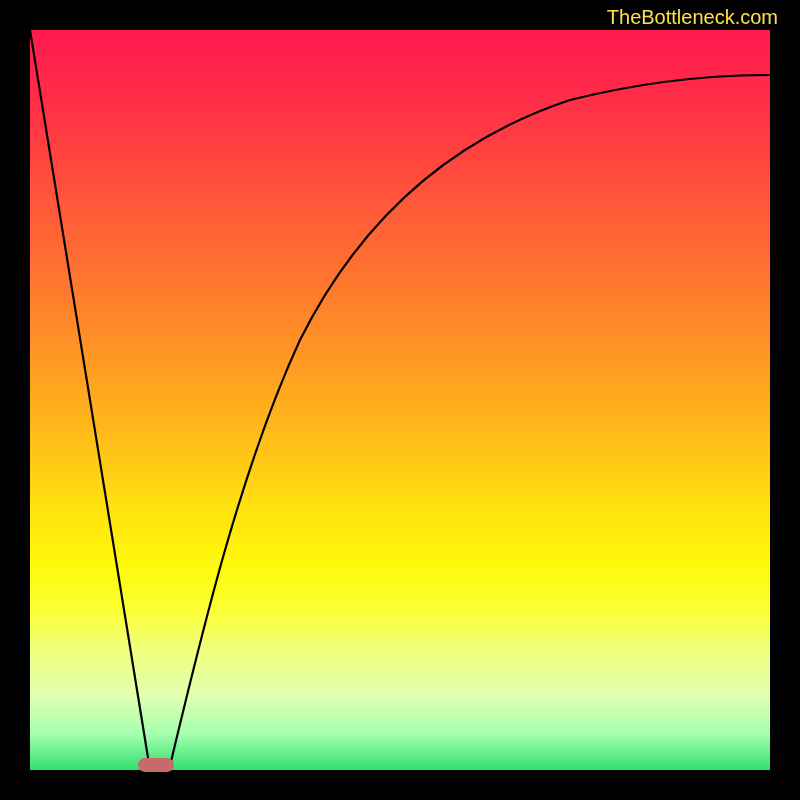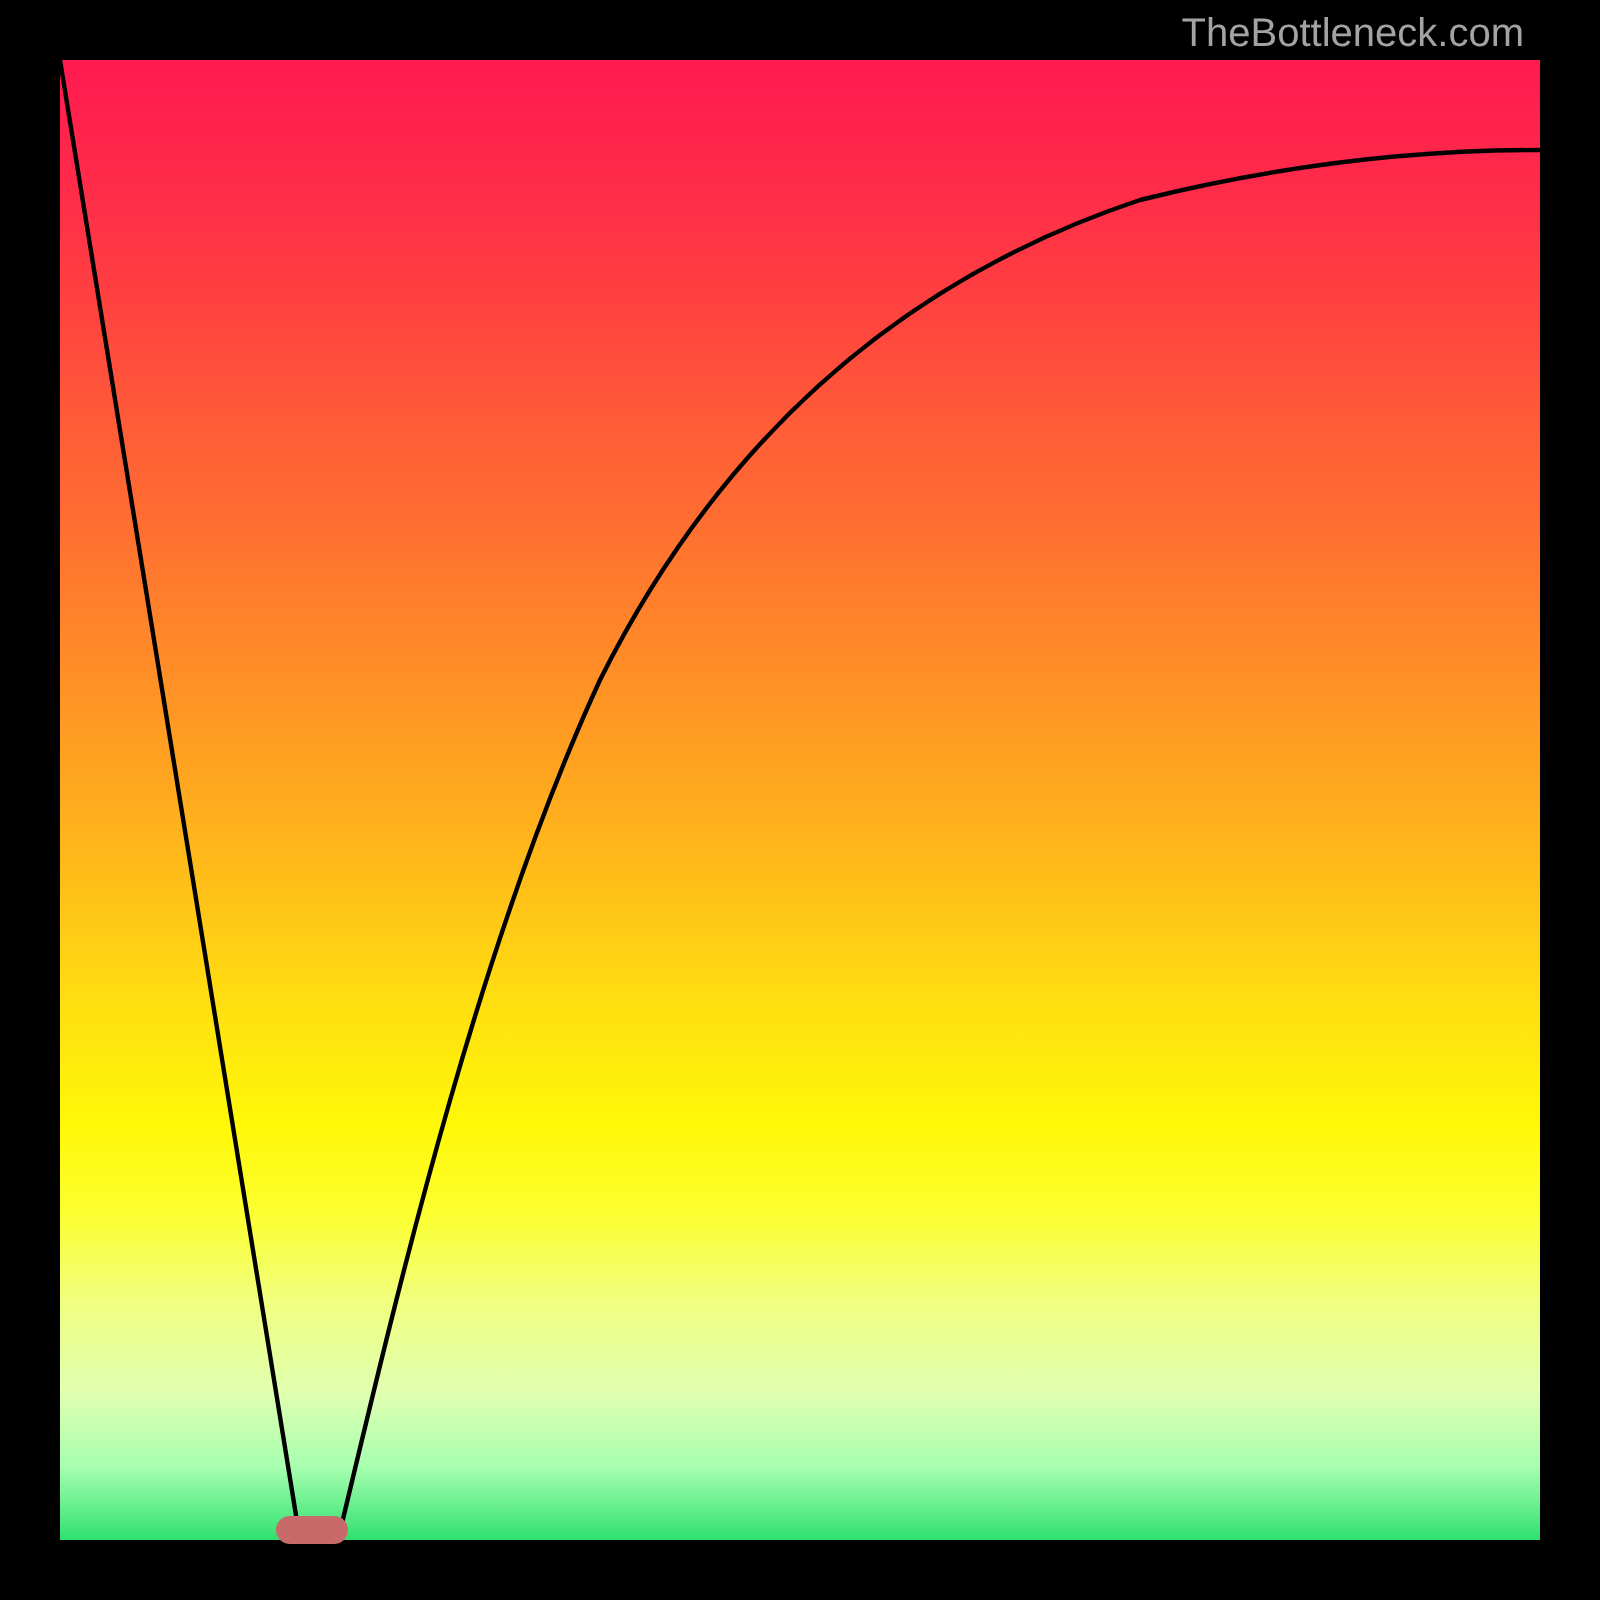--- a/index.html
+++ b/index.html
@@ -19,23 +19,23 @@
       #ffe010 64%,
       #fff808 72%,
       #fcff30 78%,
       #f0ff80 84%,
       #e0ffb0 90%,
       #a8ffb0 95%,
       #30e070 100%);
   }
   .watermark{
     position:absolute;
-    top:6px;right:38px;
+    top:6px;right:22px;
     font:20px Arial,Helvetica,sans-serif;
-    color:#a3a3a3;
+    color:#fde047;
     letter-spacing:0px;
   }
   .curve{position:absolute;left:30px;top:30px;width:740px;height:740px;}
   .marker{
     position:absolute;
     width:36px;height:14px;
     background:#c96a6a;
     border-radius:7px;
   }
 </style>

